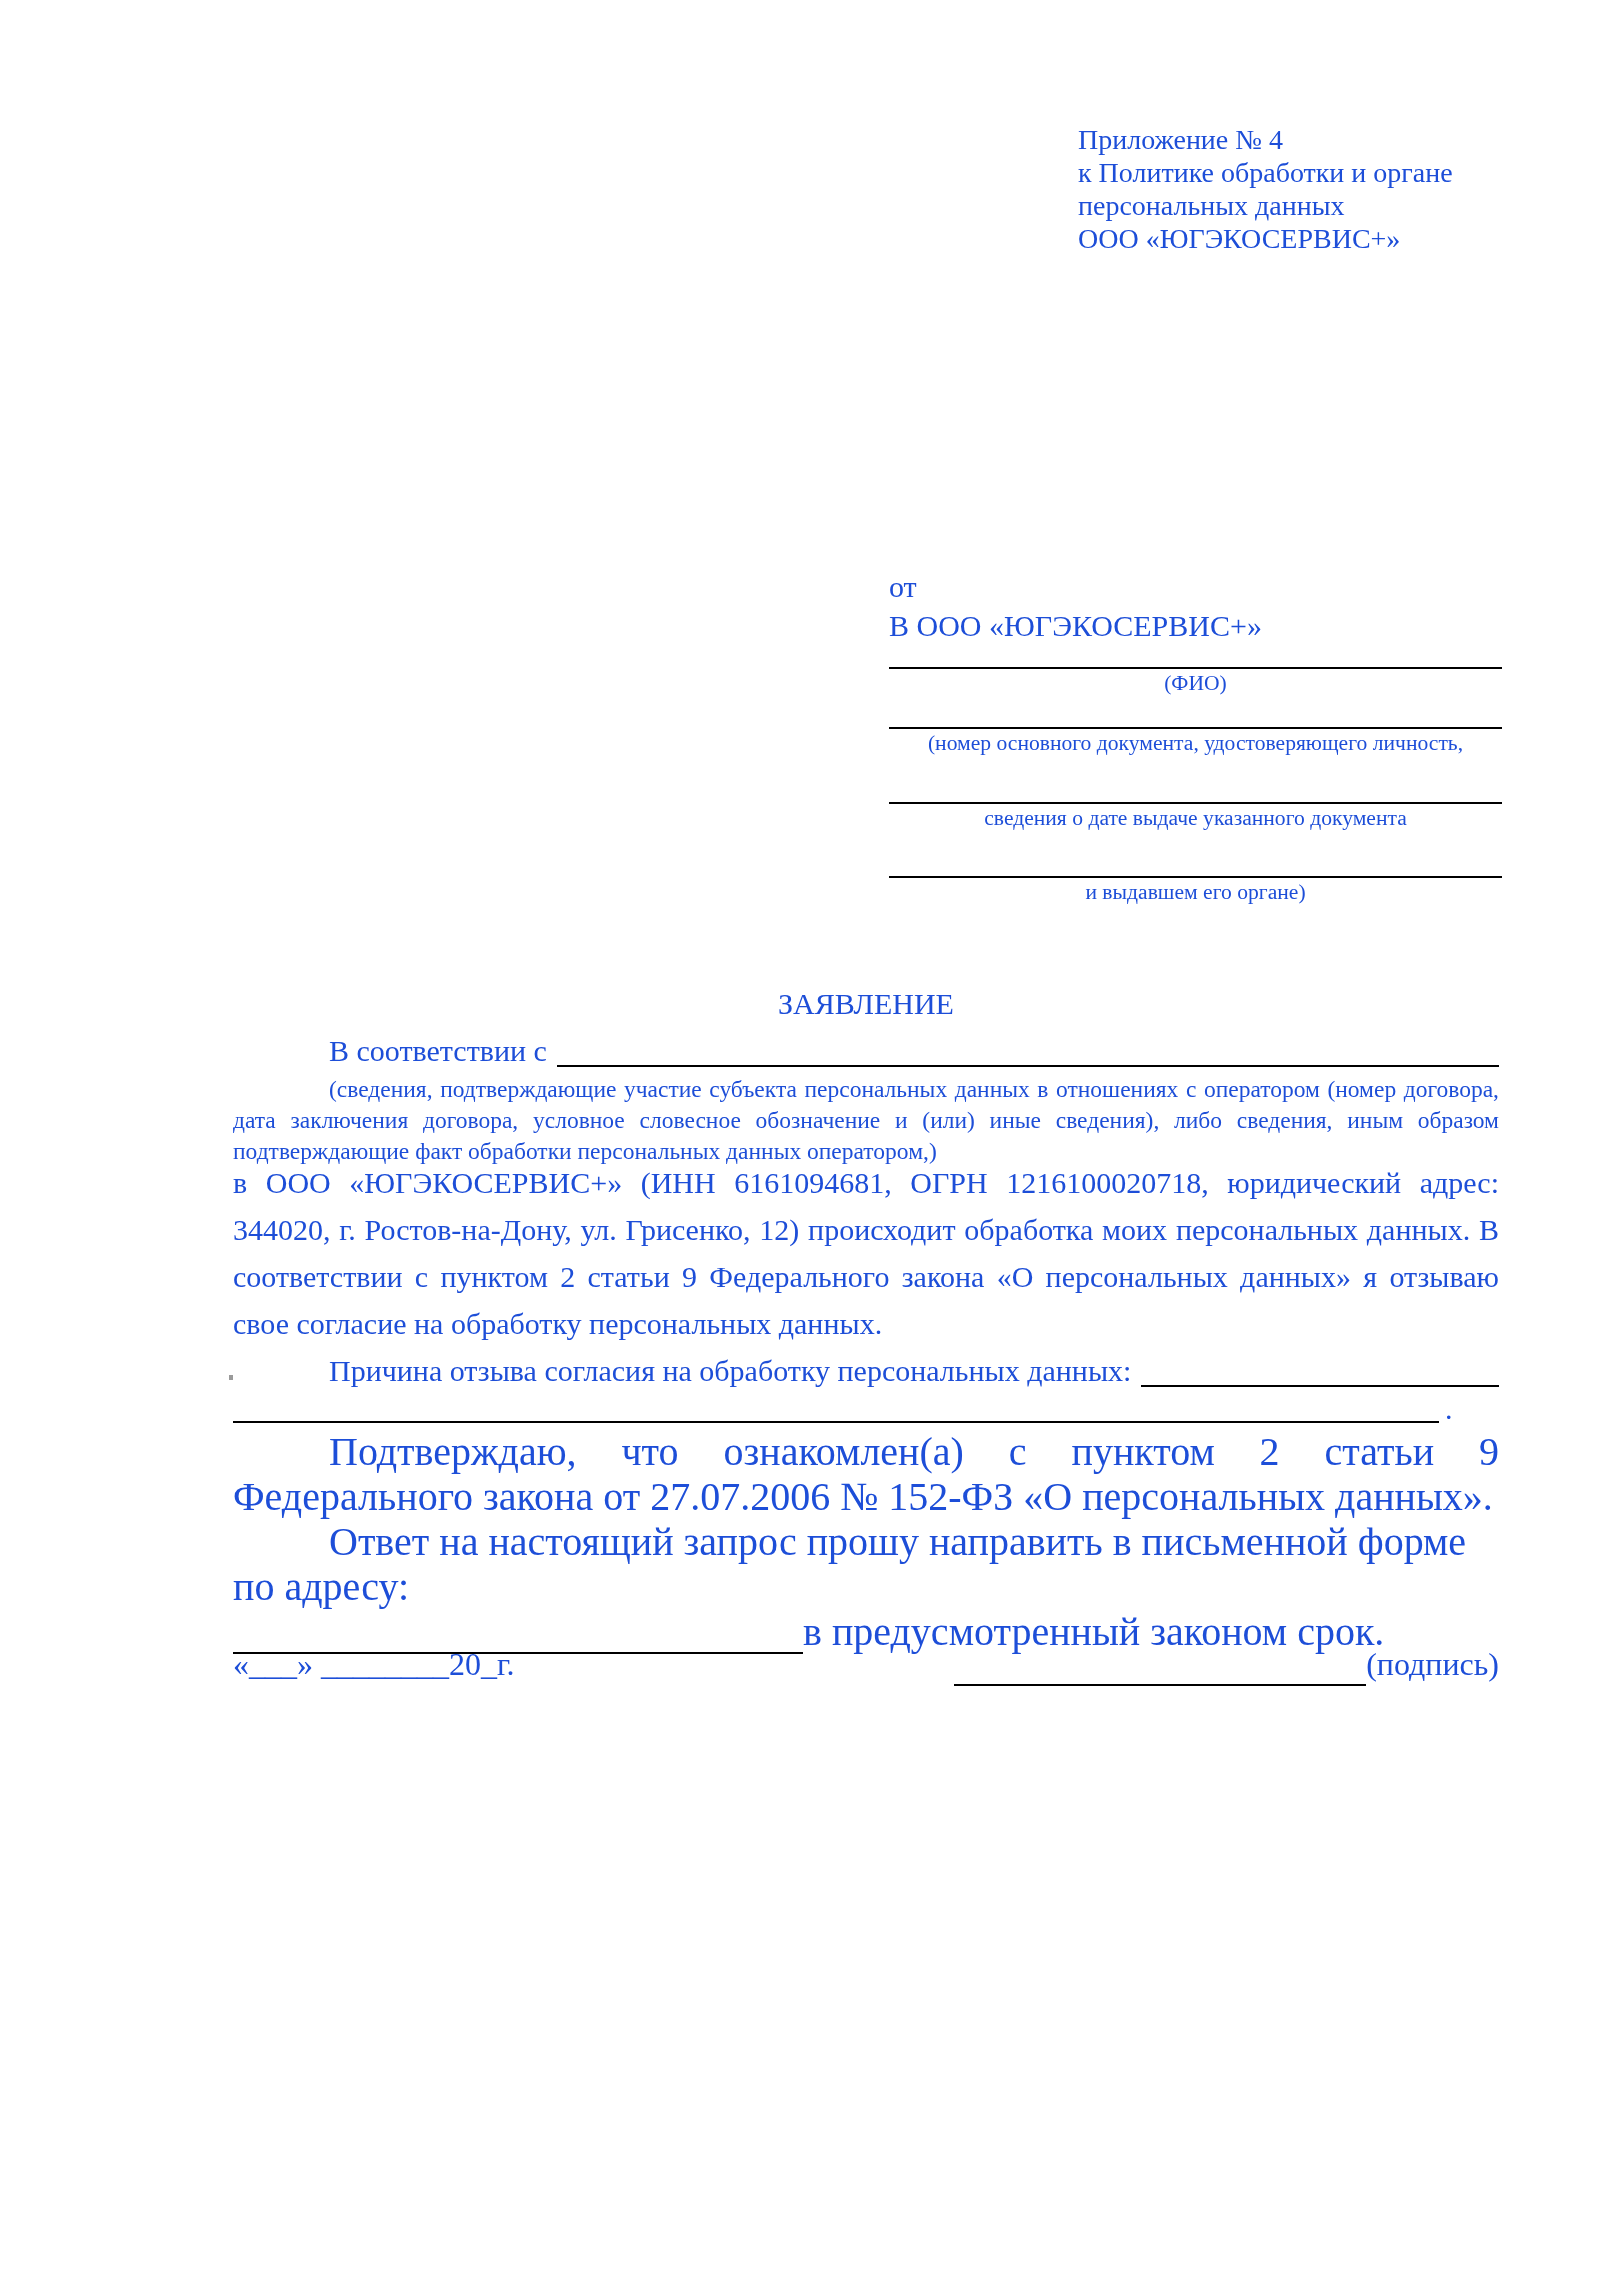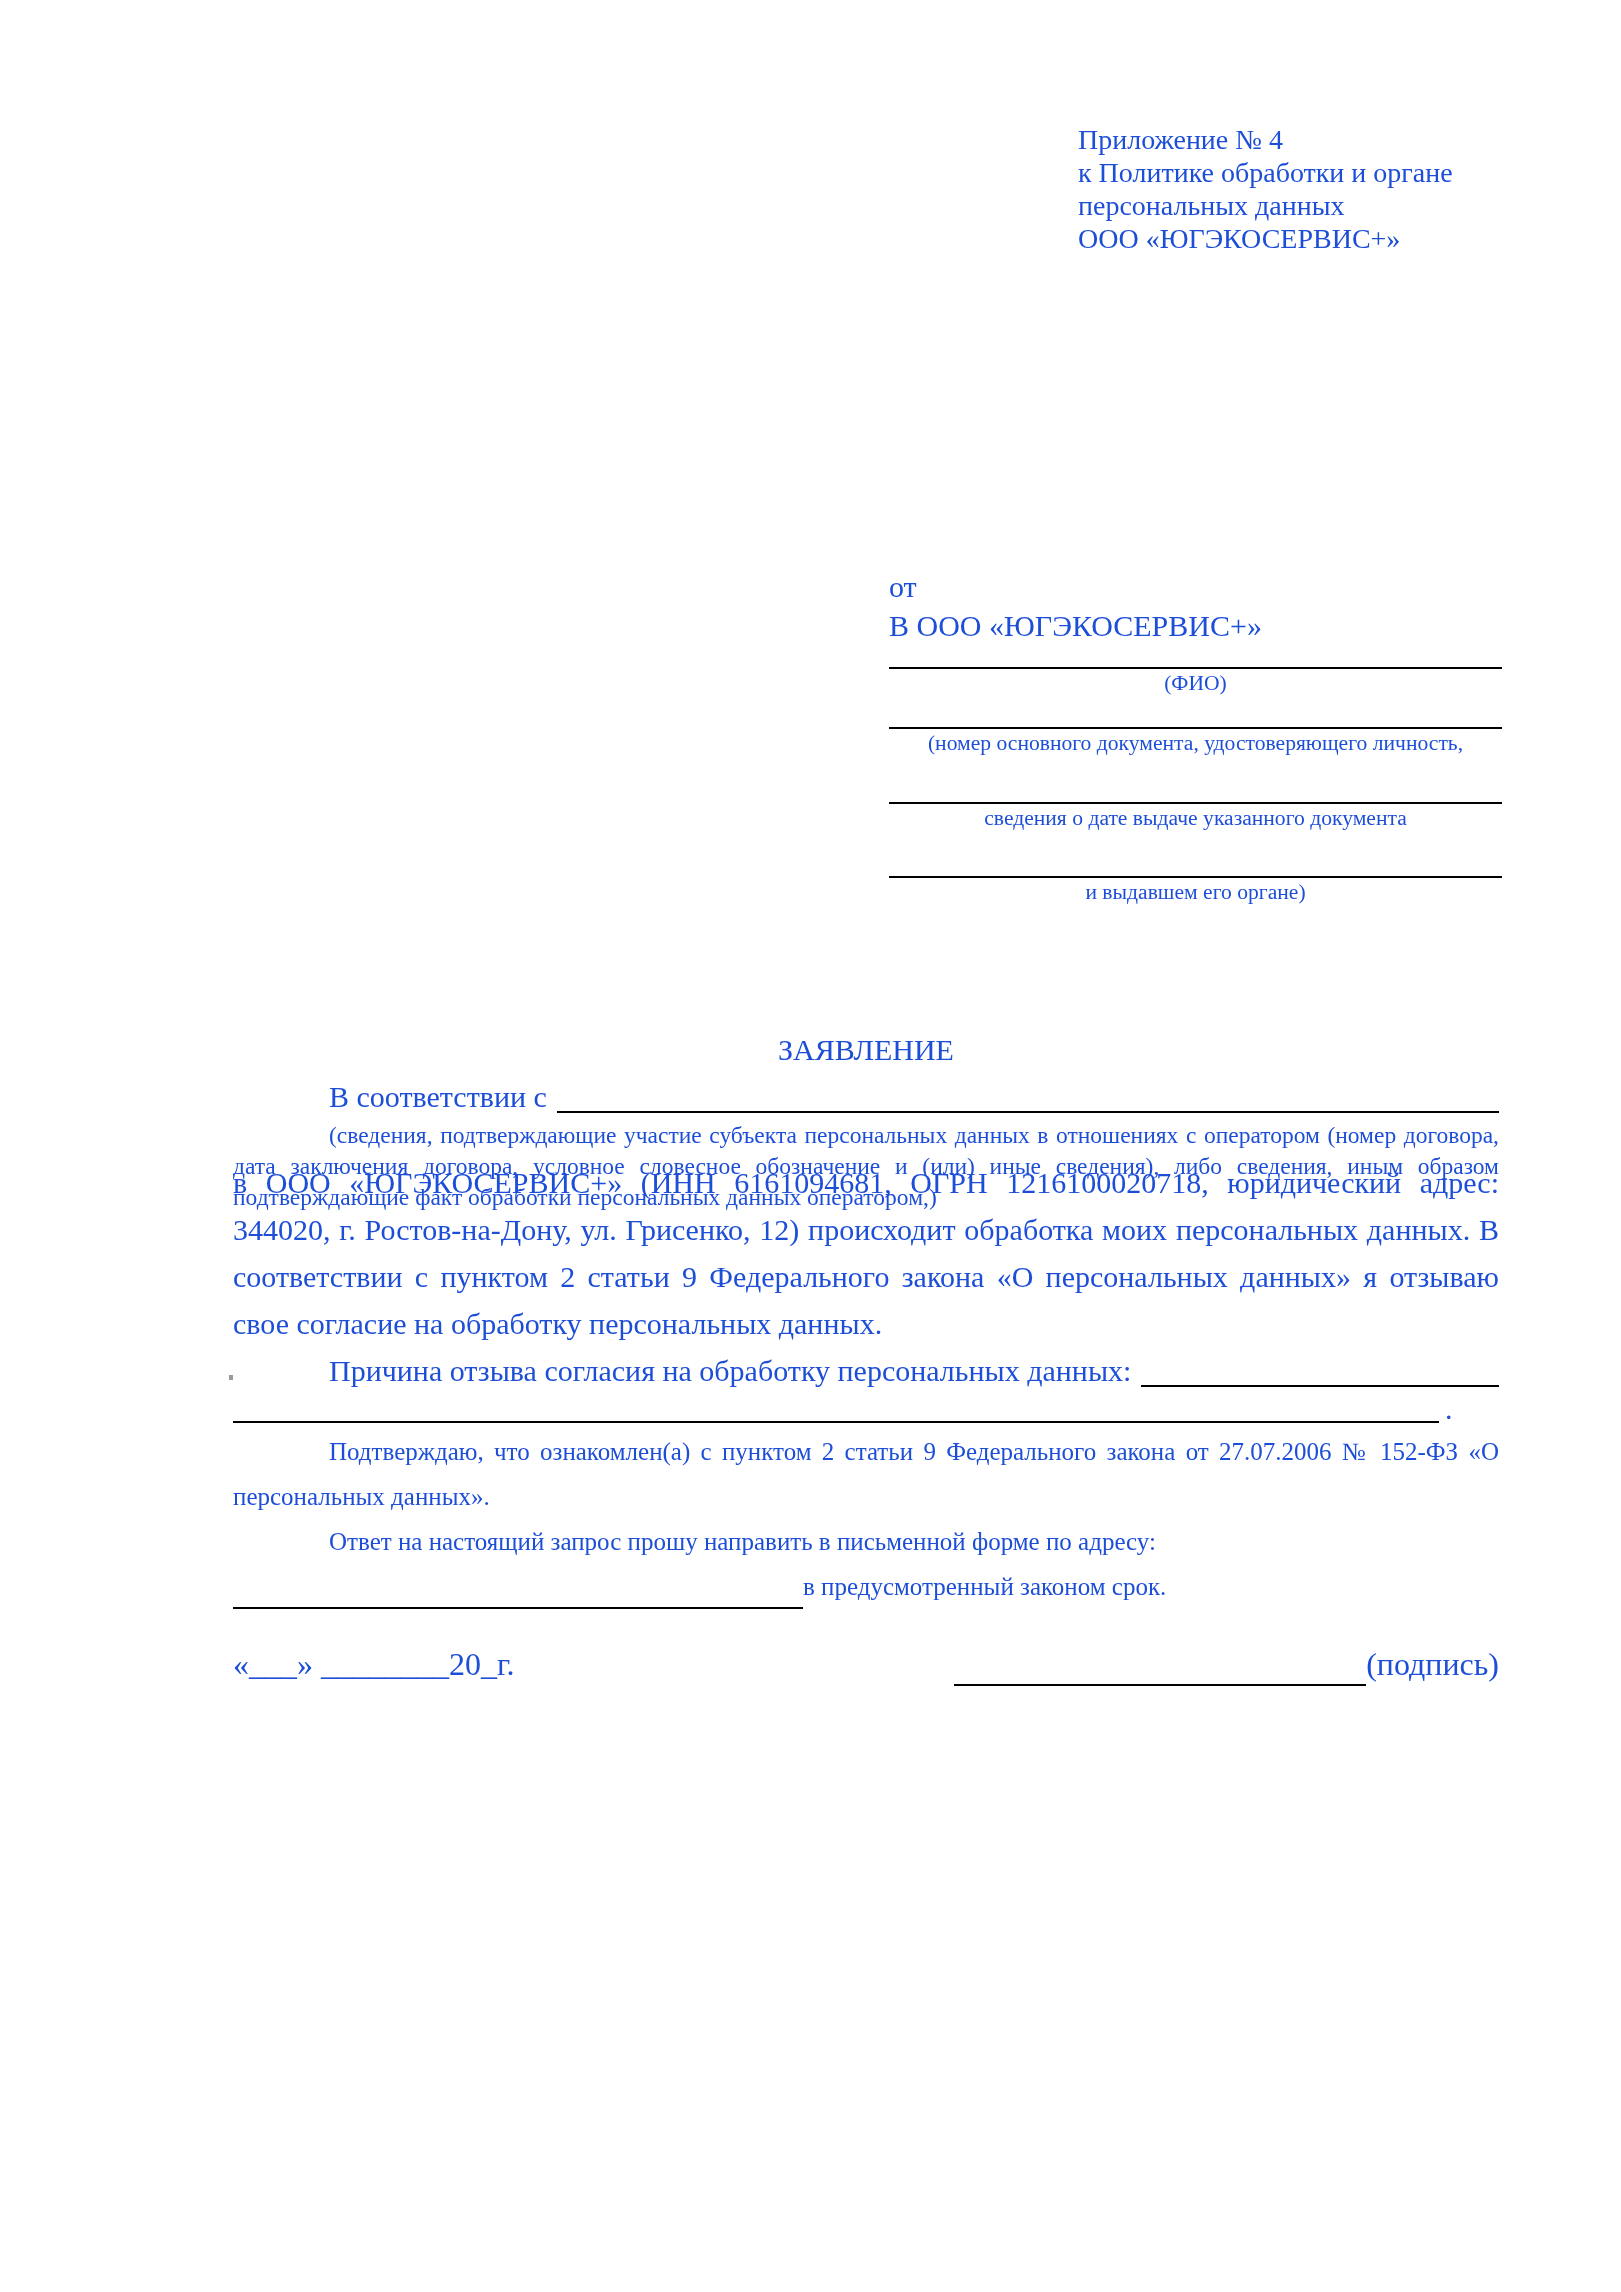--- a/index.html
+++ b/index.html
@@ -52,23 +52,23 @@
   .f-caption {
     text-align: center;
     font-size: 21.6px;
     line-height: 25.5px;
     margin-top: 2px;
     white-space: nowrap;
   }
 
   
   .seg { position: absolute; left: 233px; width: 1266px; font-size: 30px; line-height: 47px; }
-  .seg-a { top: 980px; margin-top: 46px; }
+  .seg-a { top: 980px; }
   .seg-b { top: 1159px; }
-  .seg-c { top: 1429px; font-size: 25px; line-height: 45px; }
+  .seg-c { top: 1429px; font-size: 40px; line-height: 45px; }
 
   .zayavlenie { text-align: center; }
 
   .flex-line { display: flex; align-items: stretch; }
   .ind { width: 96px; flex: 0 0 auto; }
   .fill-underline {
     flex: 1 1 auto;
     border-bottom: 2px solid #000;
     margin: 0 0 6.9px 9.8px;
   }

